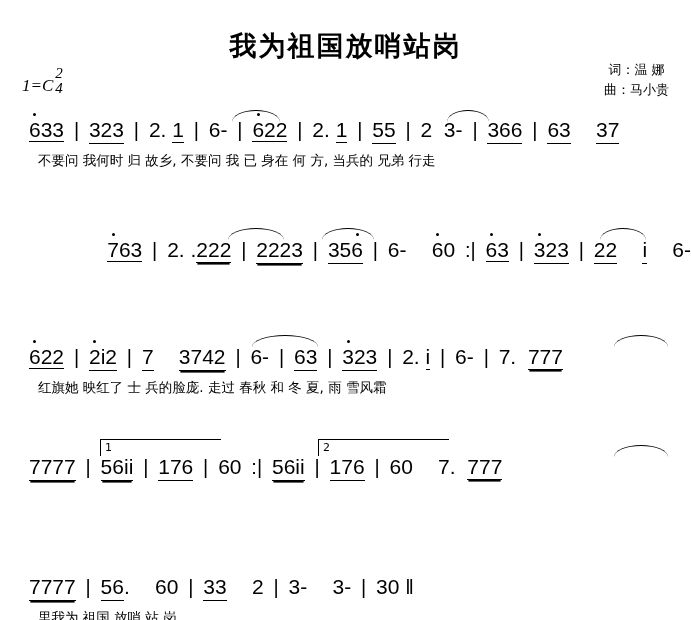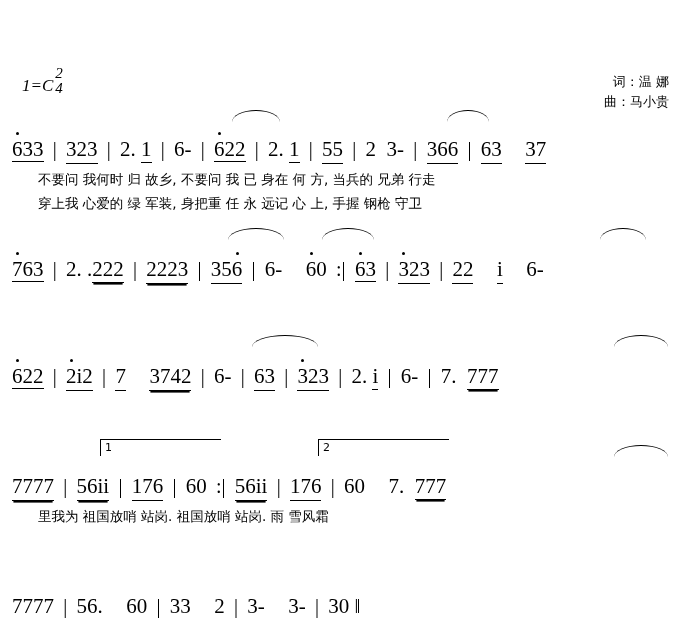--- a/index.html
+++ b/index.html
@@ -26,36 +26,34 @@
   .keysig .frac{
     display:inline-block;vertical-align:-2px;
     text-align:center;line-height:1.0;font-size:15px;
     margin-left:2px;
   }
   .keysig .frac .num{display:block;}
   .keysig .frac .den{display:block;}
 
   .credits{
     position:absolute;right:22px;top:60px;
-    font-size:13px;line-height:1.55;text-align:right;
+    font-size:13px;line-height:1.55;text-align:center;
     font-family:"DejaVu Sans","Liberation Sans",sans-serif;
-    margin-top:12px;
   }
 
   
   .system{position:absolute;left:0;width:691px;}
   .notes{
     position:relative;
     height:34px;
-    font-family:Liberation Serif, serif;
+    font-family:Liberation Sans, sans-serif;
     font-size:21px;
     white-space:nowrap;
-    padding-left:12px;
+    padding-left:29px;
     letter-spacing:0px;
-    margin-top:19px;
   }
   .notes span.n{position:relative;display:inline-block;}
   
   .u1{border-bottom:1.4px solid #000;padding-bottom:1px;}
   .u2{border-bottom:1.4px solid #000;padding-bottom:1px;
       box-shadow:0 3px 0 -1.4px #000;}
   .bar{display:inline-block;padding:0 4px;font-size:20px;}
   .dotabove{position:relative;}
   .dotabove::after{
     content:"";position:absolute;left:50%;top:-5px;margin-left:-1.5px;
@@ -75,20 +73,21 @@
   .ending{position:absolute;border-left:1.6px solid #000;border-top:1.6px solid #000;}
   .ending .lbl{position:absolute;left:4px;top:1px;font-size:11px;
     font-family:"DejaVu Sans","Liberation Sans",sans-serif;}
   .finebar{display:inline-block;position:relative;width:10px;}
 </style>
 </head>
 <body>
 
 <div id="sheet">
 
+  <div class="title">我为祖国放哨站岗</div>
 
   <div class="keysig">
     <span>1=C</span><span class="frac"><span class="num">2</span><span class="den">4</span></span>
   </div>
 
   <div class="credits">
     <div><span>词：</span><span>温  娜</span></div>
     <div><span>曲：</span><span>马小贵</span></div>
   </div>
 
@@ -110,27 +109,26 @@
       <span class="bar">|</span>
       <span class="n">2&nbsp;&nbsp;3-</span>
       <span class="bar">|</span>
       <span class="n u1">366</span>
       <span class="bar">|</span>
       <span class="n u1">63</span>
       <span class="bar">&nbsp;</span>
       <span class="n u1">37</span>
     </div>
     <div class="lyricline">不要问   我何时  归 故乡,  不要问  我 已 身在 何 方,  当兵的 兄弟 行走</div>
-    <div class="lyricline">穿上我   心爱的  绿 军装,  身把重  任 永 远记 心 上,  手握   钢枪 守卫</div>
 
     <div class="slur" style="left:232px;top:-8px;width:48px;"></div>
     <div class="slur" style="left:447px;top:-8px;width:42px;"></div>
   </div>
 
-  <div class="system" style="top:238px;">
+  <div class="system" style="top:238px;text-align:right;">
     <div class="notes">
       <span class="n"><span class="dotabove" style="border-bottom:1.4px solid #000;">7</span><span style="border-bottom:1.4px solid #000;">63</span></span>
       <span class="bar">|</span>
       <span class="n">2.&nbsp;.<span class="u2">222</span></span>
       <span class="bar">|</span>
       <span class="n u2">2223</span>
       <span class="bar">|</span>
       <span class="n u1">35<span class="dotabove">6</span></span>
       <span class="bar">|</span>
       <span class="n">6-</span>
@@ -167,20 +165,21 @@
       <span class="n u1">63</span>
       <span class="bar">|</span>
       <span class="n u1"><span class="dotabove">3</span>23</span>
       <span class="bar">|</span>
       <span class="n">2.&nbsp;<span class="u1">i</span></span>
       <span class="bar">|</span>
       <span class="n">6-</span>
       <span class="bar">|</span>
       <span class="n">7.&nbsp;&nbsp;<span class="u2">777</span></span>
     </div>
+    <div class="lyricline">红旗她  映红了  士  兵的脸庞.  走过 春秋  和 冬 夏,  雨   雪风霜</div>
     <div class="slur" style="left:252px;top:-10px;width:66px;"></div>
     <div class="slur" style="left:614px;top:-10px;width:54px;"></div>
   </div>
 
   <div class="system" style="top:455px;">
     <div class="ending" style="left:100px;top:-16px;width:120px;height:16px;">
       <span class="lbl">1</span>
     </div>
     <div class="ending" style="left:318px;top:-16px;width:130px;height:16px;">
       <span class="lbl">2</span>
@@ -195,21 +194,20 @@
       <span class="n">60</span>
       <span class="bar">:|</span>
       <span class="n u2">56ii</span>
       <span class="bar">|</span>
       <span class="n u1">176</span>
       <span class="bar">|</span>
       <span class="n">60</span>
       <span class="bar">&nbsp;</span>
       <span class="n">7.&nbsp;&nbsp;<span class="u2">777</span></span>
     </div>
-    <div class="lyricline">里我为  祖国放哨  站岗.   祖国放哨  站岗.   雨   雪风霜</div>
     <div class="slur" style="left:614px;top:-10px;width:54px;"></div>
   </div>
 
   <div class="system" style="top:575px;">
     <div class="notes">
       <span class="n u2">7777</span>
       <span class="bar">|</span>
       <span class="n u1">56</span><span>.</span>
       <span class="bar">&nbsp;</span>
       <span class="n">60</span>

